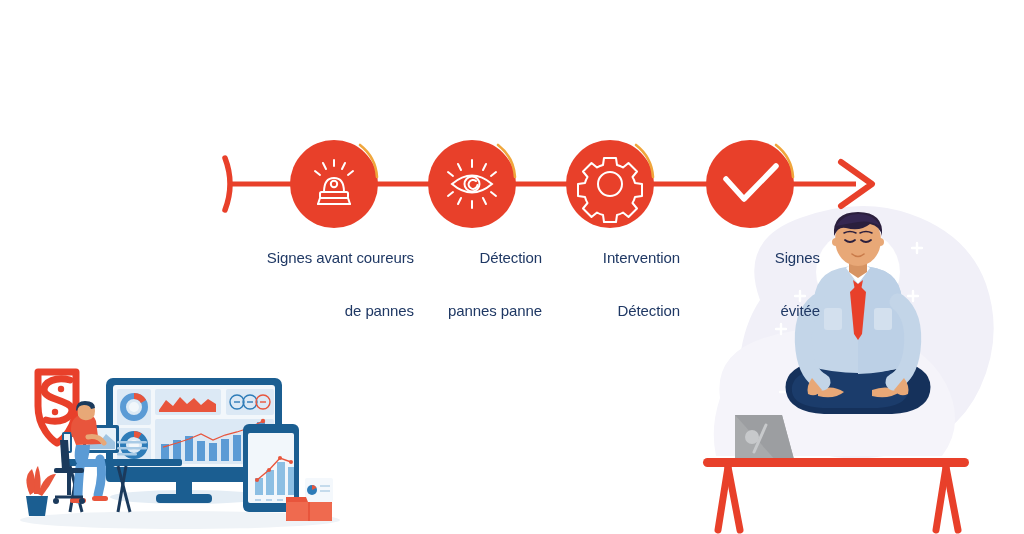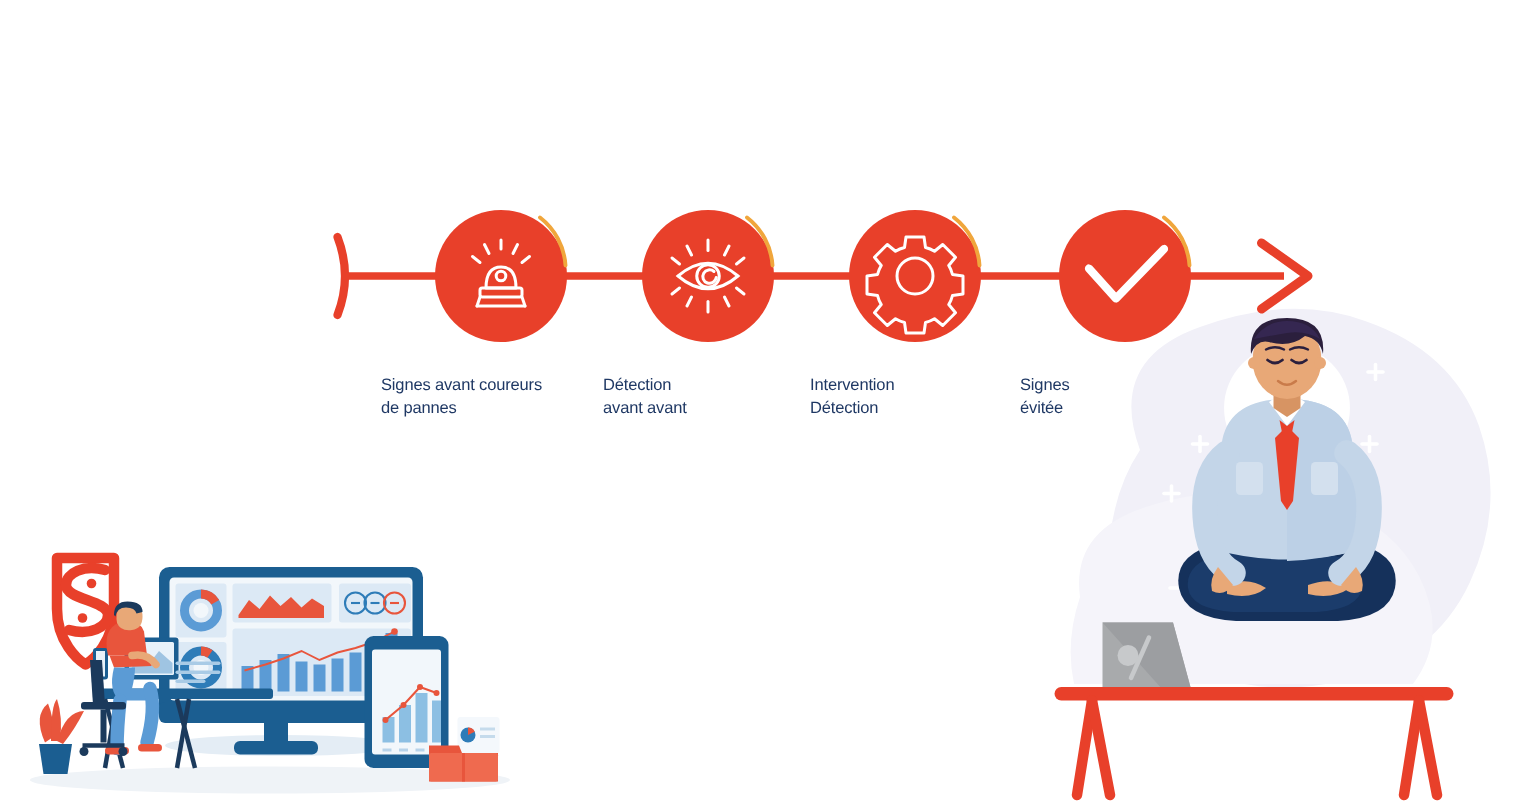--- a/index.html
+++ b/index.html
@@ -22,29 +22,29 @@
     background: #ffffff;
   }
   .layer {
     position: absolute;
     left: 0; top: 0;
     width: 1024px;
     height: 534px;
   }
   .step-label {
     position: absolute;
-    text-align: left;
+    text-align: right;
     color: #1F3864;
-    font-size: 11px;
+    font-size: 15px;
     line-height: 15px;
     font-family: "Liberation Sans", sans-serif;
     white-space: pre-line;
     letter-spacing: -0.1px;
   }
-  .step-label .l2 { display:block; }
+  .step-label .l2 { display:block;margin-top:38px; }
 </style>
 </head>
 <body>
 
 <div id="stage">
 
   <svg class="layer" viewBox="0 0 1024 534" xmlns="http://www.w3.org/2000/svg">
 
     <ellipse cx="180" cy="520" rx="160" ry="9" fill="#EFF3F7"></ellipse>
     <ellipse cx="188" cy="497" rx="78" ry="7" fill="#E4EDF5"></ellipse>
@@ -340,21 +340,21 @@
     </g>
   </svg>
 
   <div class="step-label" style="left:254px; top:235px; width:160px;">
     <span>Signes avant coureurs</span>
     <span class="l2">de pannes</span>
   </div>
 
   <div class="step-label" style="left:402px; top:235px; width:140px;">
     <span>Détection</span>
-    <span class="l2">avant avant</span>
+    <span class="l2">pannes panne</span>
   </div>
 
   <div class="step-label" style="left:540px; top:235px; width:140px;">
     <span>Intervention</span>
     <span class="l2">Détection</span>
   </div>
 
   <div class="step-label" style="left:680px; top:235px; width:140px;">
     <span>Signes</span>
     <span class="l2">évitée</span>

